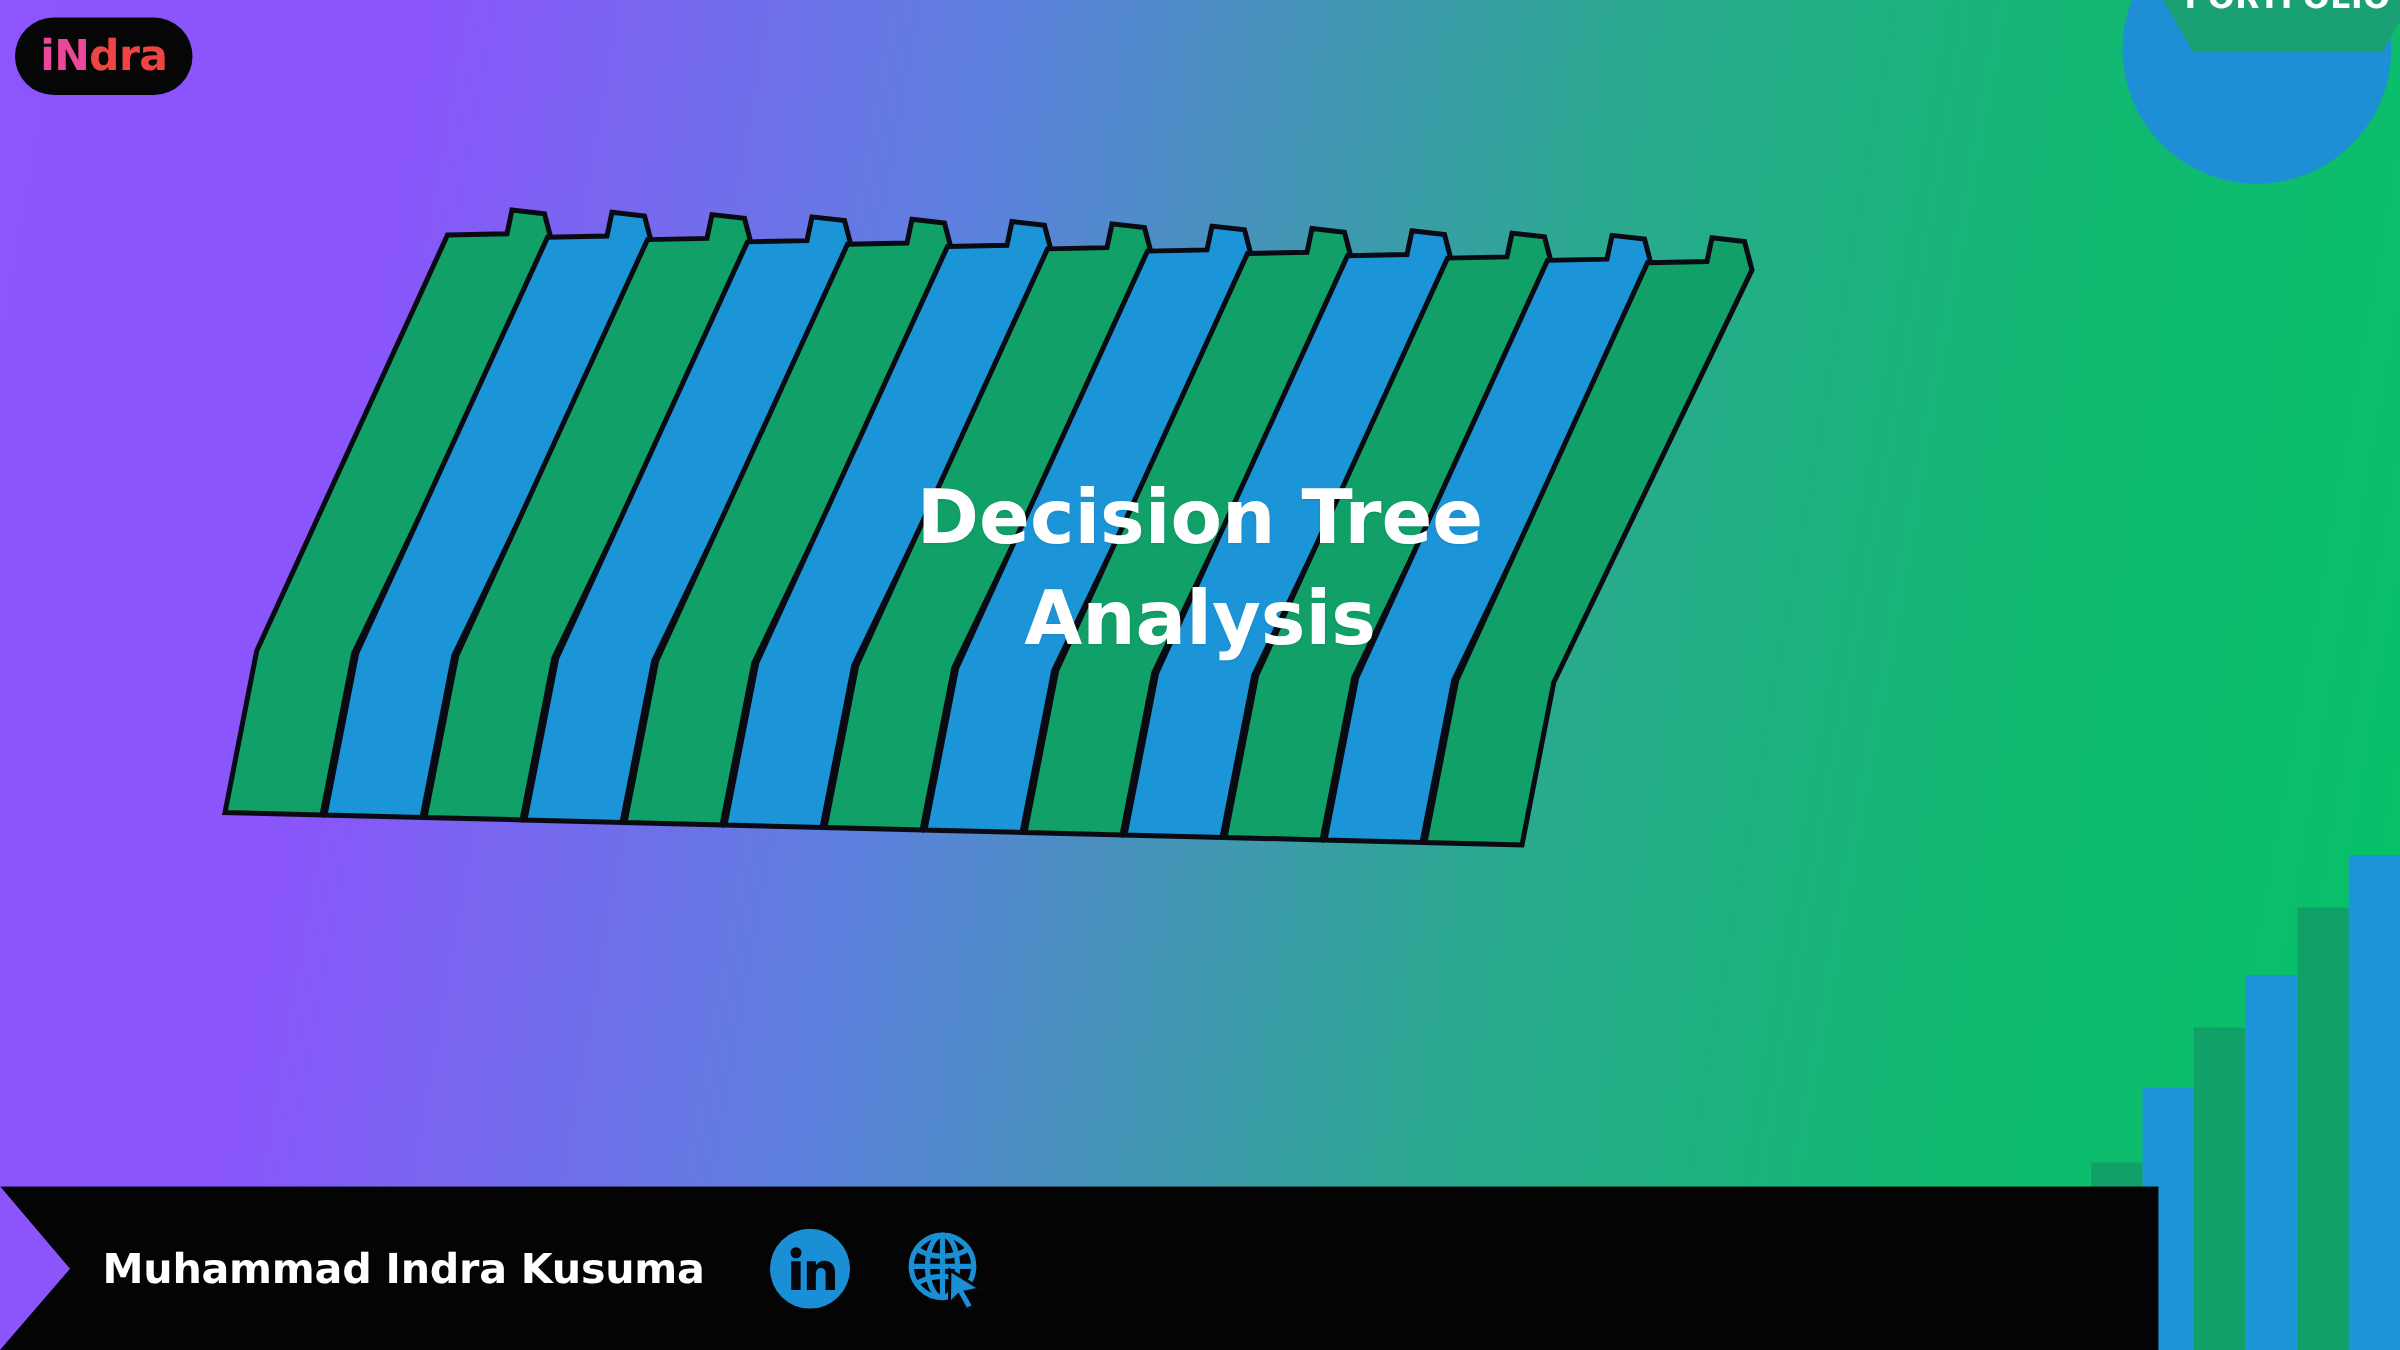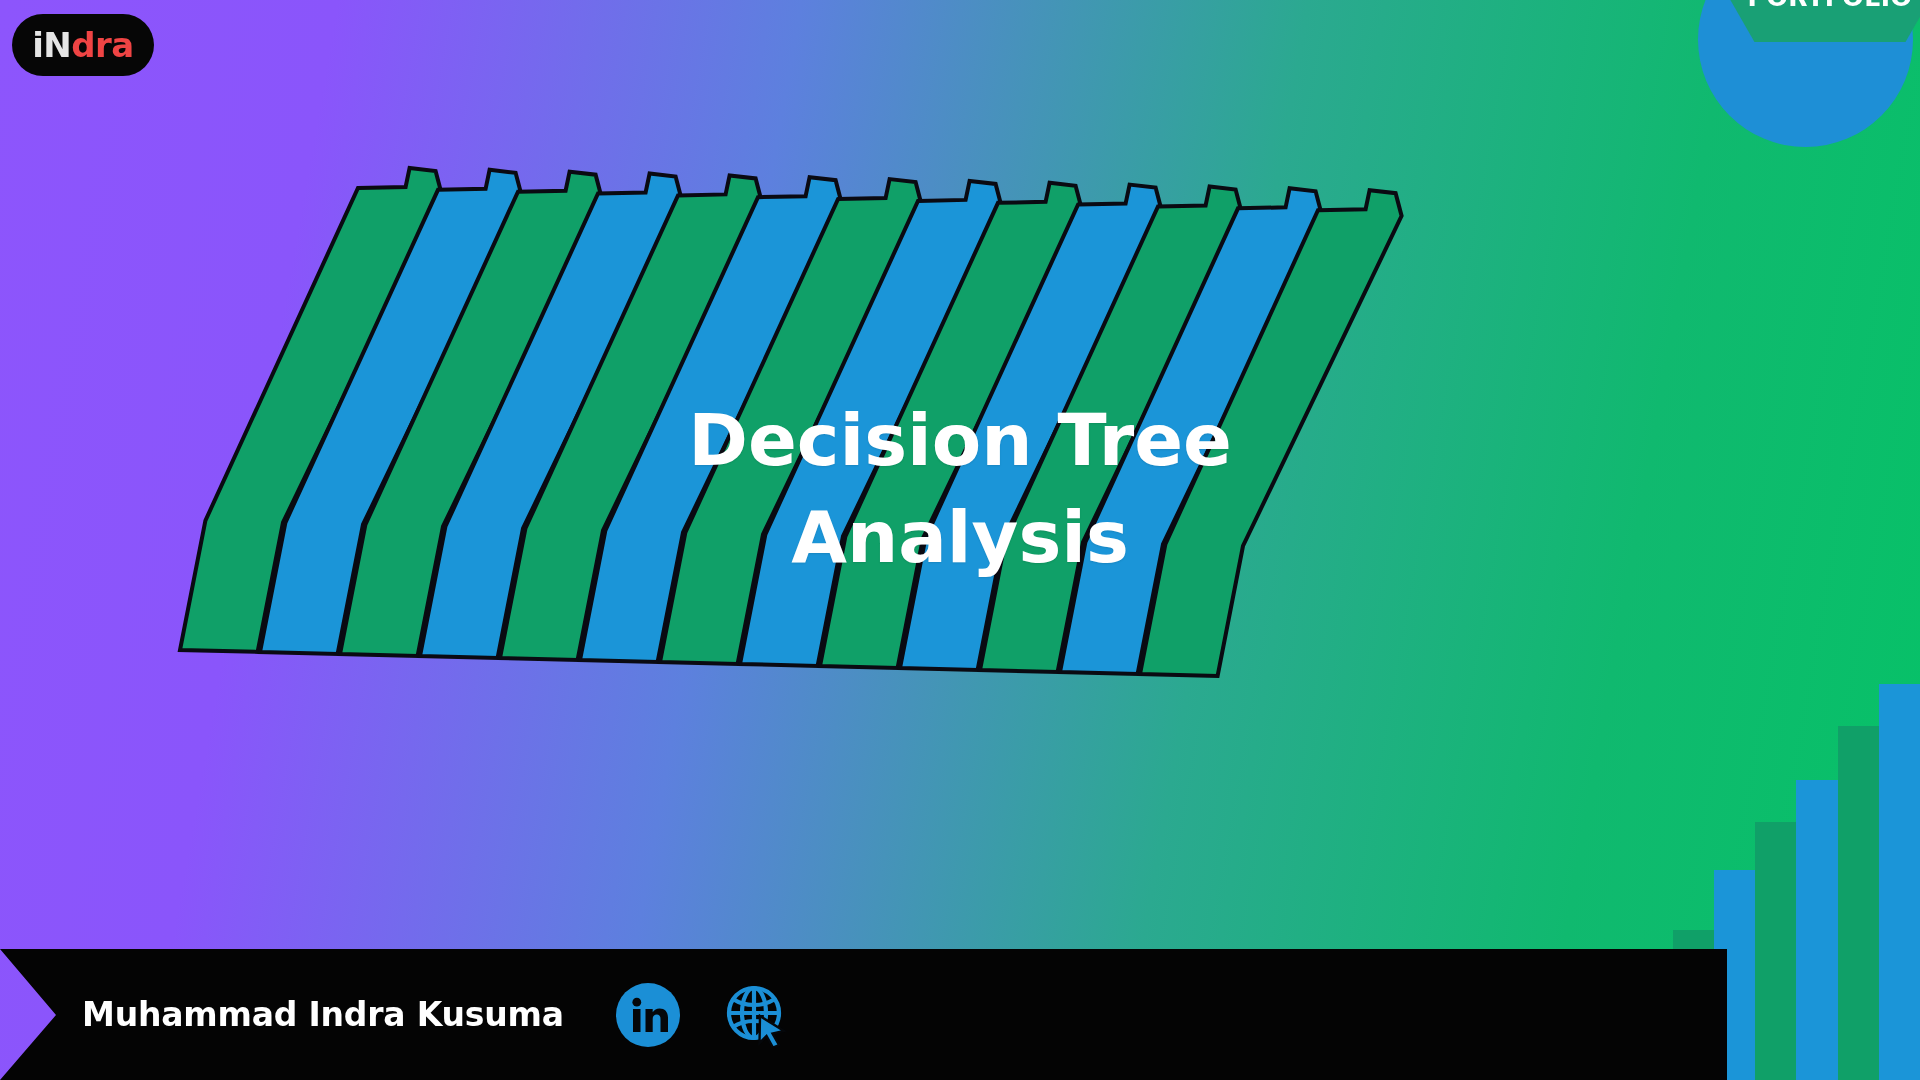--- a/index.html
+++ b/index.html
@@ -27,21 +27,21 @@
     position:absolute; left:12px; top:14px;
     width:142px; height:62px;
     background:#060606;
     border-radius:31px;
     display:flex; align-items:center; justify-content:center;
   }
   #logo .txt {
     font-size:34px; font-weight:bold; letter-spacing:-0.5px;
     line-height:1;
   }
-  #logo .c1 { color:#e5e5e5; }
+  #logo .c1 { color:#ec4899; }
   #logo .c2 { color:#ef4444; }
 
   
   #badge {
     position:absolute; right:-28px; top:-68px;
     width:250px; height:185px;
   }
   #badge .circle {
     position:absolute; left:0; top:0; width:215px; height:215px;
     border-radius:50%;
@@ -56,24 +56,24 @@
   #badge .label {
     position:absolute; left:14px; top:-38px;
     width:236px; height:148px;
     display:flex; align-items:center; justify-content:center;
     padding-top:58px;
     color:#ffffff; font-size:25px; font-weight:bold; letter-spacing:0.6px;
   }
 
   
   #title {
-    position:absolute; left:0; right:0; top:392px;
+    position:absolute; left:0; right:0; top:374px;
     text-align:center;
     color:#ffffff;
-    font-size:72px; font-weight:bold;
+    font-size:60px; font-weight:bold;
     line-height:1.35;
     text-shadow:0 1px 2px rgba(0,0,0,.10);
     white-space:pre-line;
   }
 
   
   #footer {
     position:absolute; left:0; bottom:0;
     width:1727px; height:131px;
     background:#040404;

